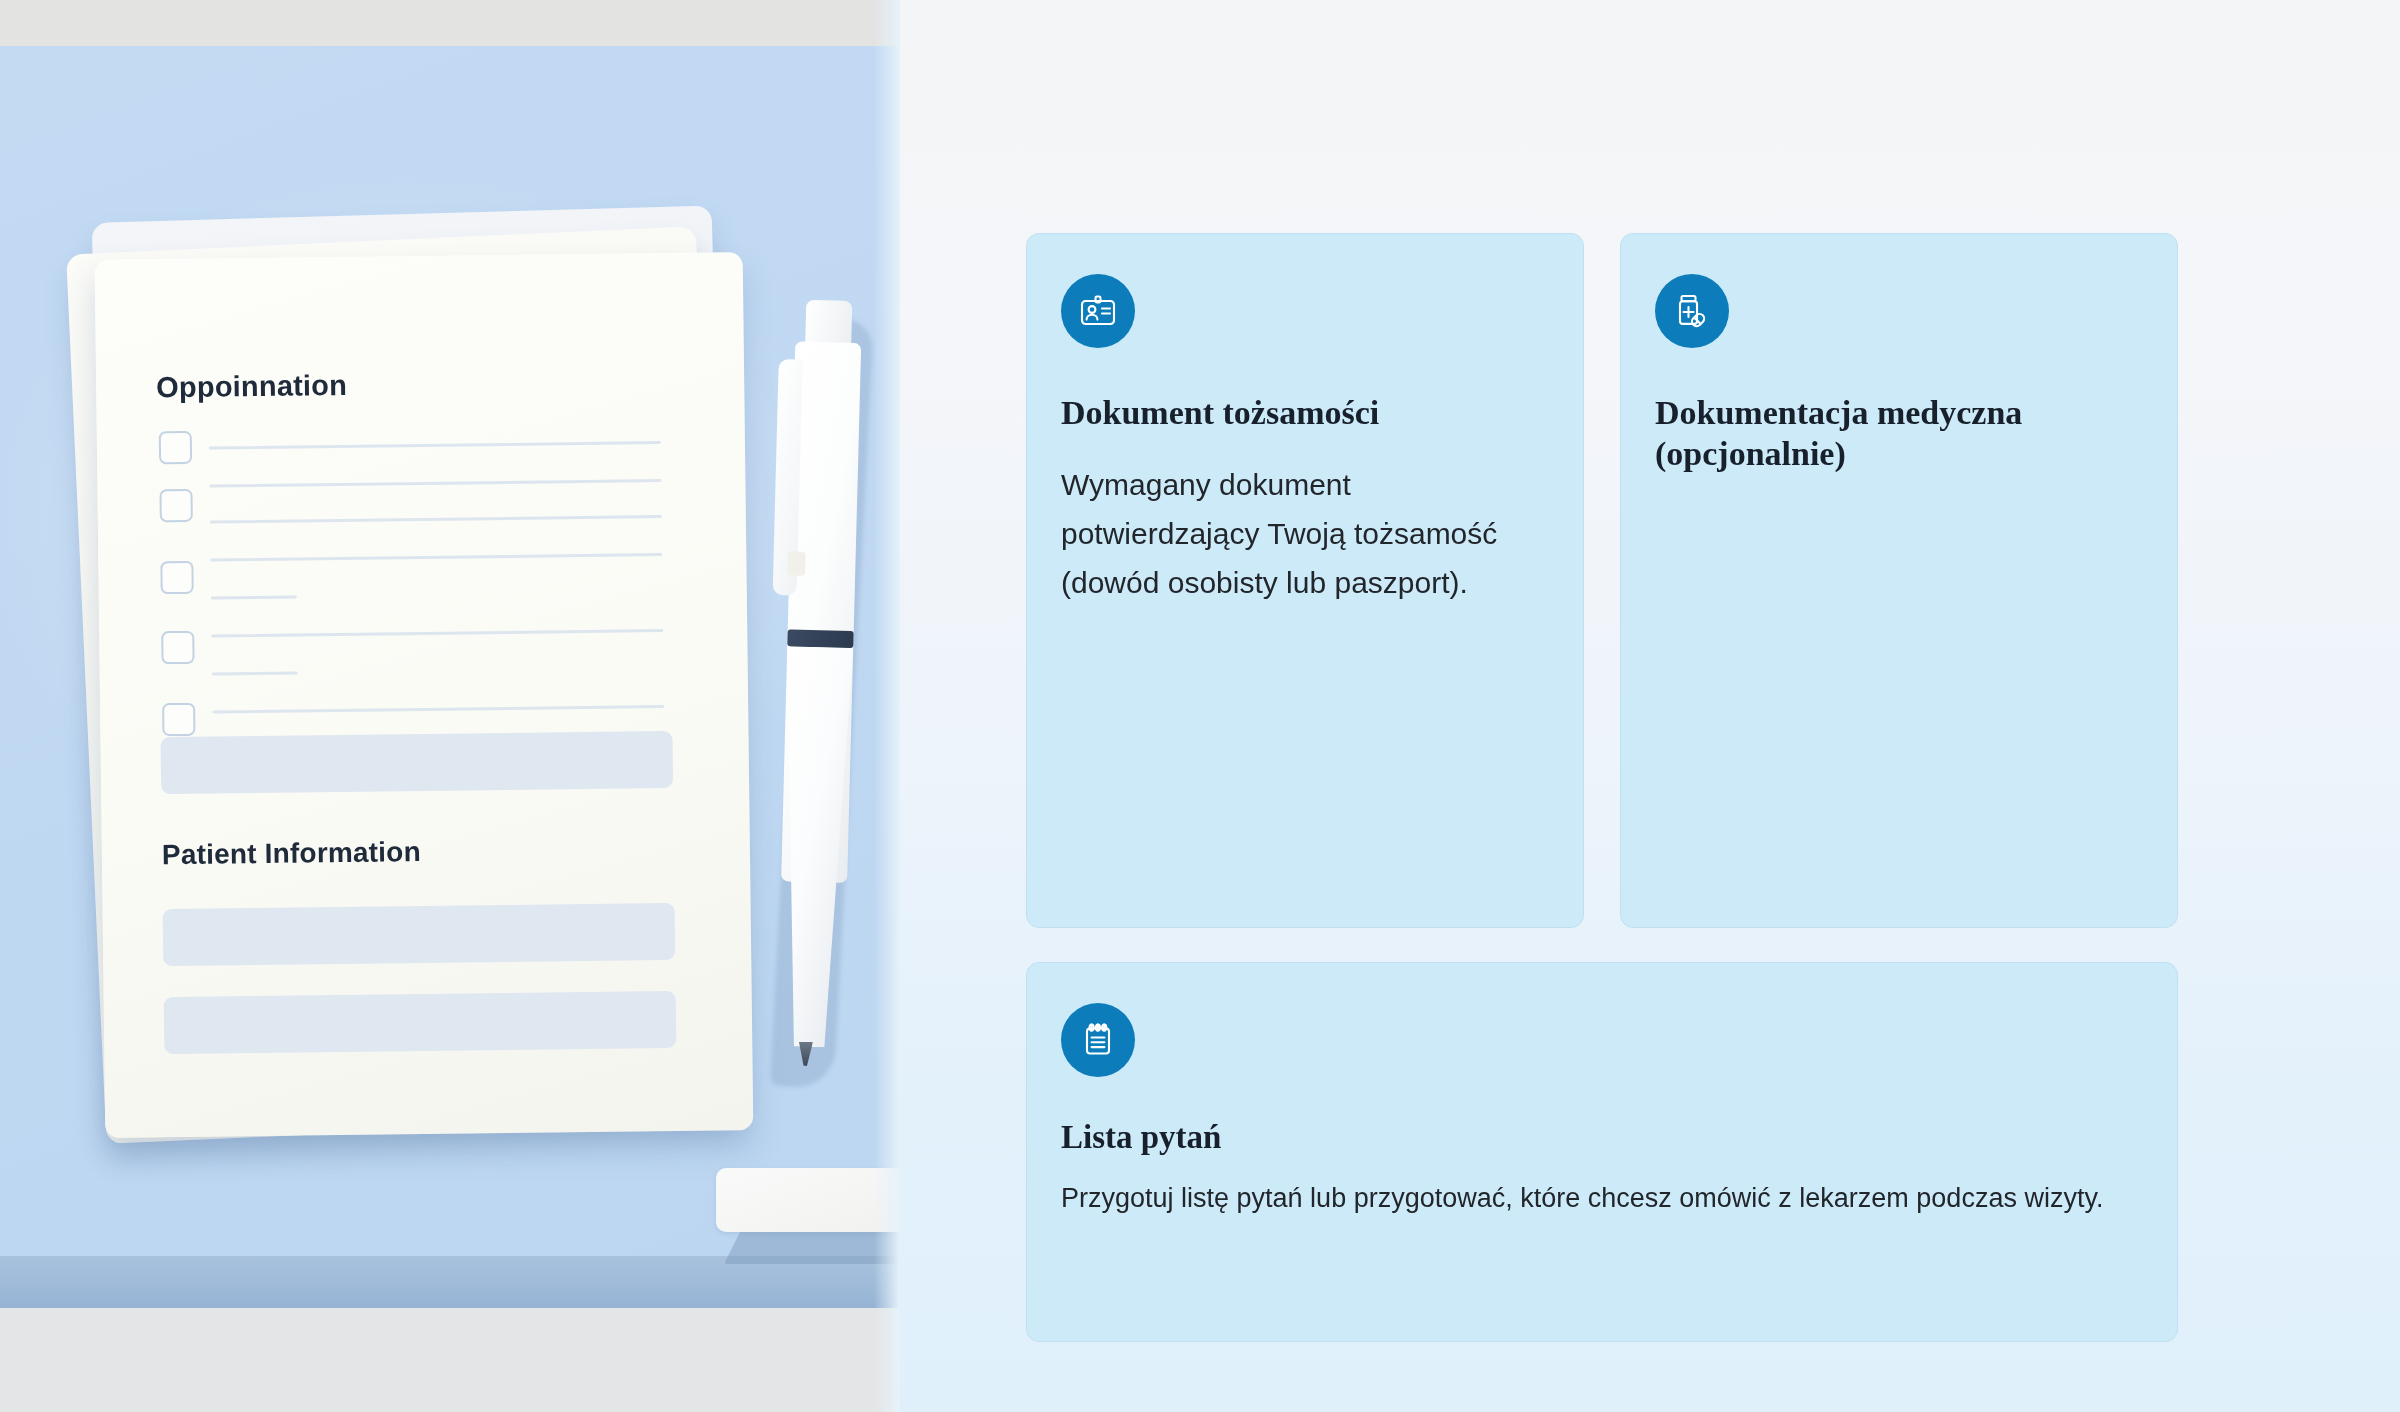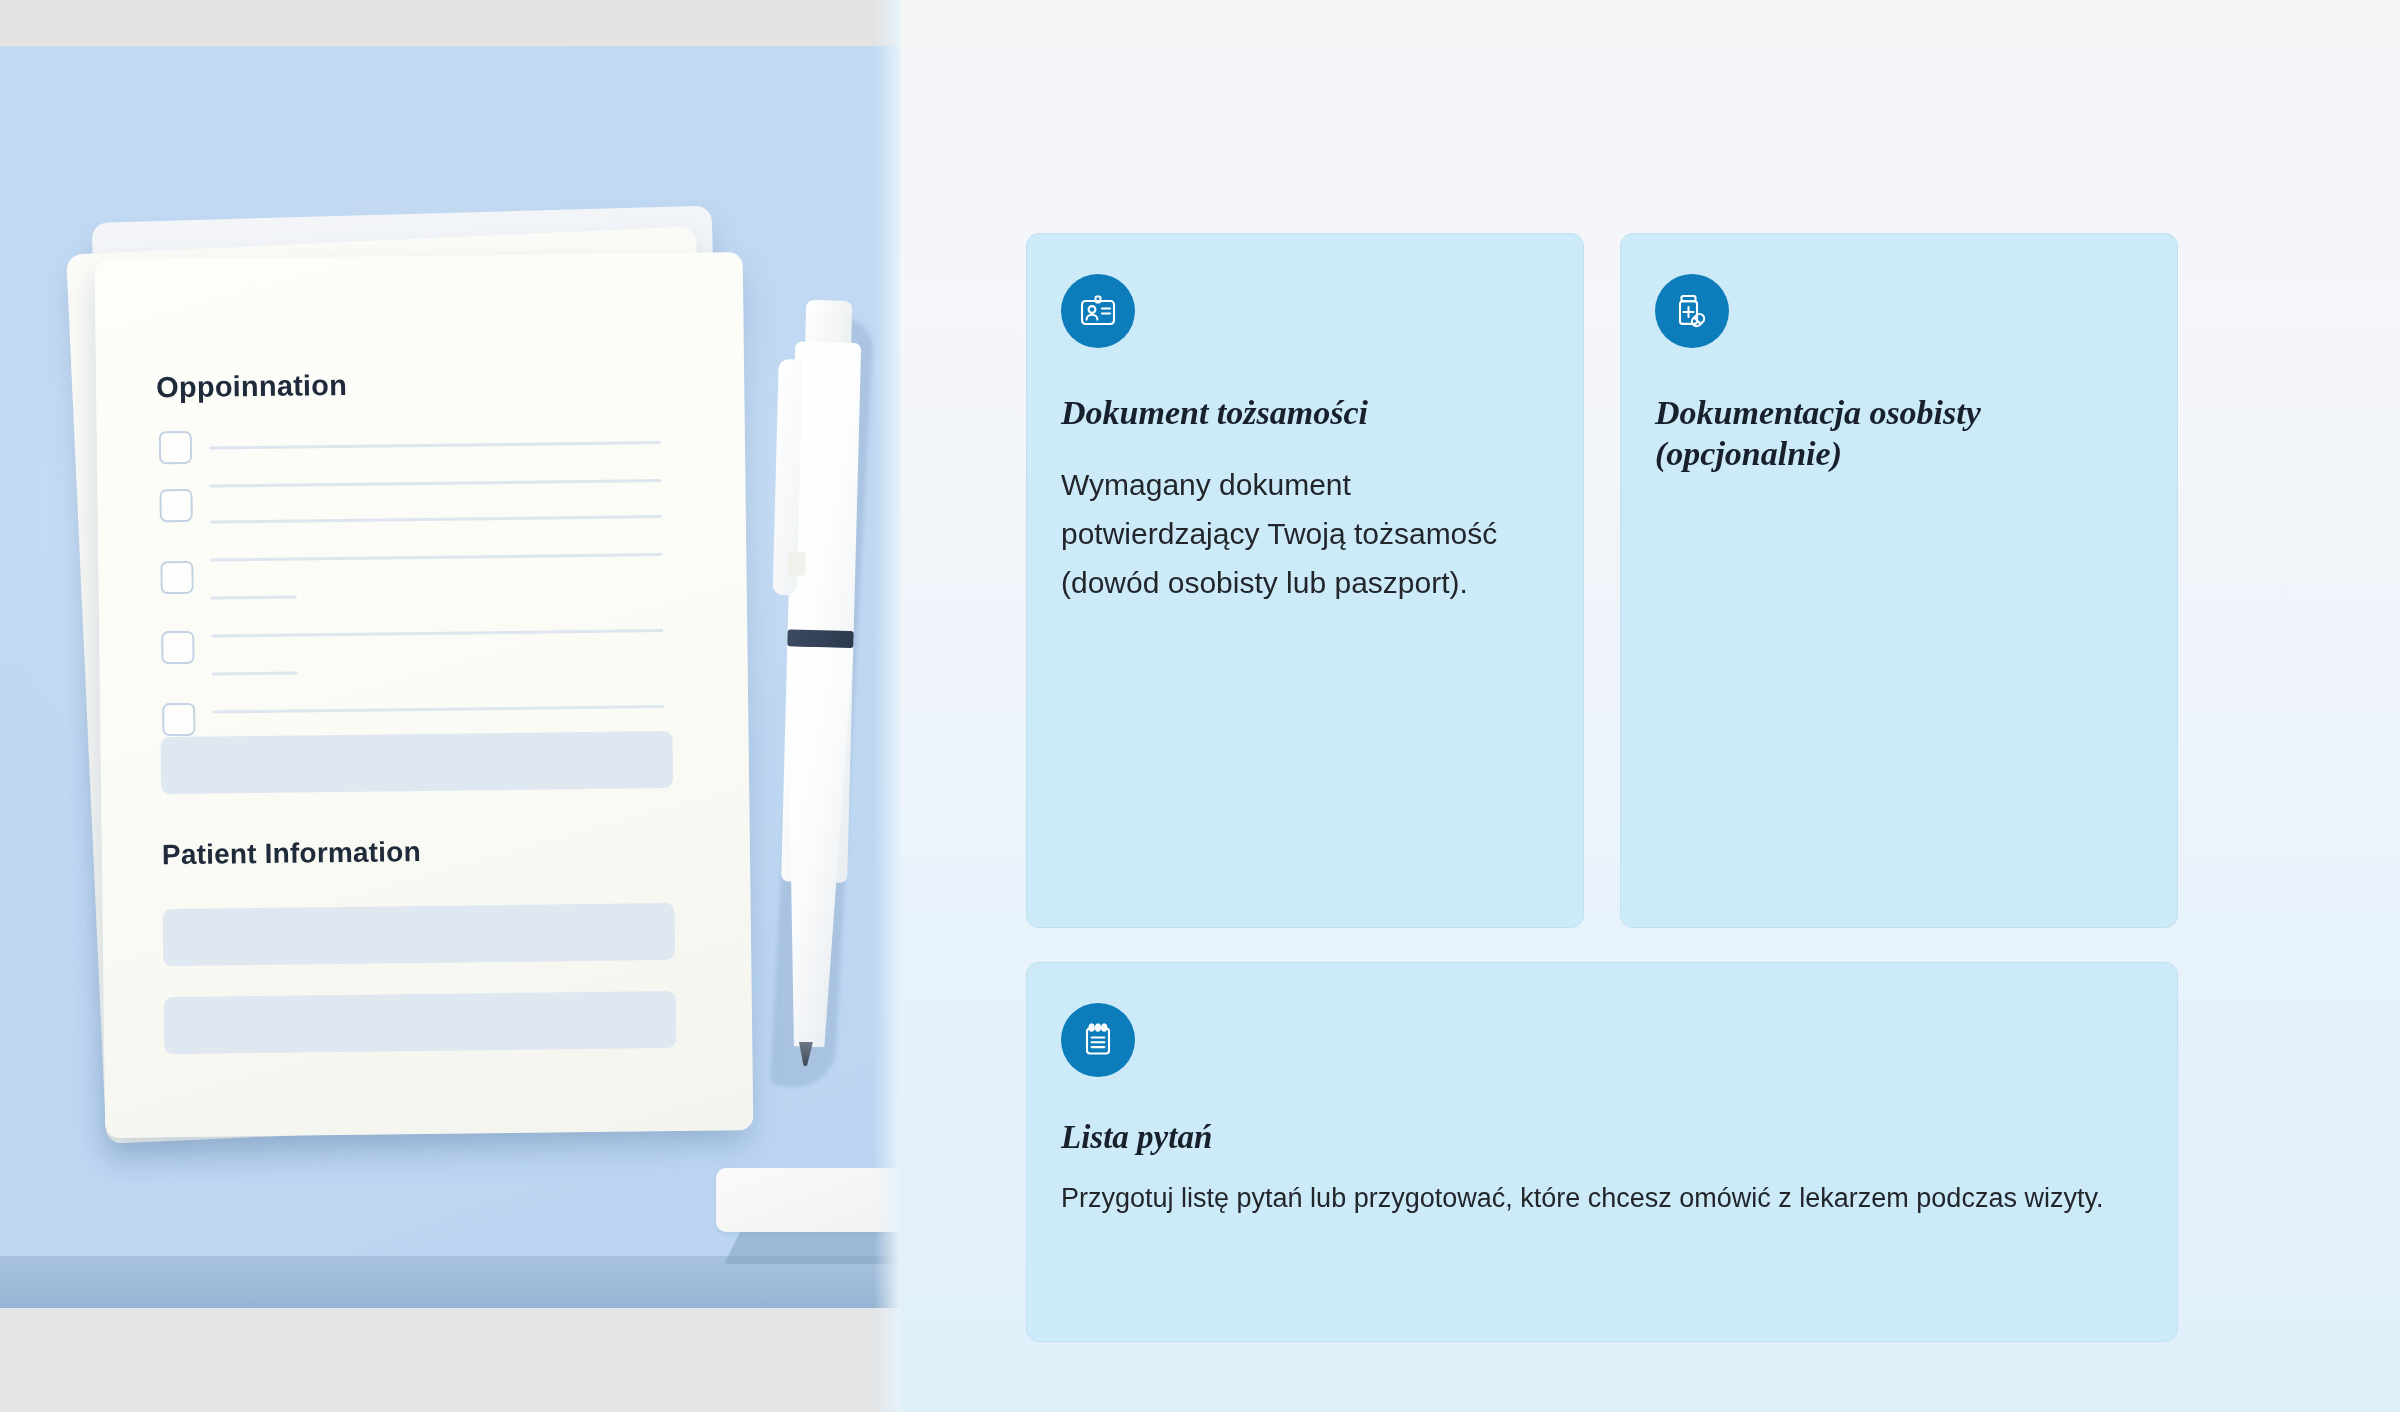--- a/index.html
+++ b/index.html
@@ -137,21 +137,21 @@
   }
   .card.col{width:558px;height:695px;}
   .card.wide{width:1152px;height:380px;margin-top:34px;padding:40px 34px 16px 34px;}
   .icon-badge{
     width:74px;height:74px;border-radius:50%;background:#0c7cba;
     display:flex;align-items:center;justify-content:center;
   }
   .icon-badge svg{display:block;}
   .card-title{
     font-family:"Liberation Serif", serif;font-weight:bold;
-    font-size:34px;line-height:1.22;color:#17202b;margin-top:44px;font-style:italic;
+    font-size:34px;line-height:1.22;color:#17202b;margin-top:44px;
   }
   .card-body{
     font-family:Liberation Sans, sans-serif;
     font-size:30px;line-height:1.63;color:#22262b;margin-top:28px;
     white-space:pre-line;
   }
   .card.wide .card-title{font-size:33px;margin-top:40px;}
   .card.wide .card-body{font-size:27px;line-height:1.62;margin-top:20px;}
 </style>
 </head>
@@ -240,21 +240,21 @@
           <div class="icon-badge">
             <svg width="42" height="42" viewBox="0 0 42 42" fill="none" stroke="#ffffff" stroke-width="2.1" stroke-linecap="round" stroke-linejoin="round">
               <rect x="10.5" y="6" width="14" height="5.2" rx="1.6"></rect>
               <path d="M11.6 11.2h11.8a2.6 2.6 0 0 1 2.6 2.6v17.5a2.6 2.6 0 0 1-2.6 2.6H11.6A2.6 2.6 0 0 1 9 31.3V13.8a2.6 2.6 0 0 1 2.6-2.6z"></path>
               <line x1="17.5" y1="17" x2="17.5" y2="27"></line>
               <line x1="12.5" y1="22" x2="22.5" y2="22"></line>
               <path d="M25.4 25.2a4.6 4.6 0 0 1 6.5 6.5l-3.2 3.2a4.6 4.6 0 0 1-6.5-6.5z"></path>
               <line x1="24.2" y1="28.4" x2="28.7" y2="32.9"></line>
             </svg>
           </div>
-          <div class="card-title">Dokumentacja osobisty (opcjonalnie)</div>
+          <div class="card-title">Dokumentacja medyczna (opcjonalnie)</div>
         </div>
 
       </div>
 
       <div class="card wide">
         <div class="icon-badge">
           <svg width="42" height="42" viewBox="0 0 42 42" fill="none" stroke="#ffffff" stroke-width="2.1" stroke-linecap="round" stroke-linejoin="round">
             <rect x="10" y="9.5" width="22" height="25" rx="3"></rect>
             <path d="M14.6 5.5v5.6M20.9 5.5v5.6M27.2 5.5v5.6"></path>
             <ellipse cx="14.6" cy="8.6" rx="2.1" ry="3.1"></ellipse>

